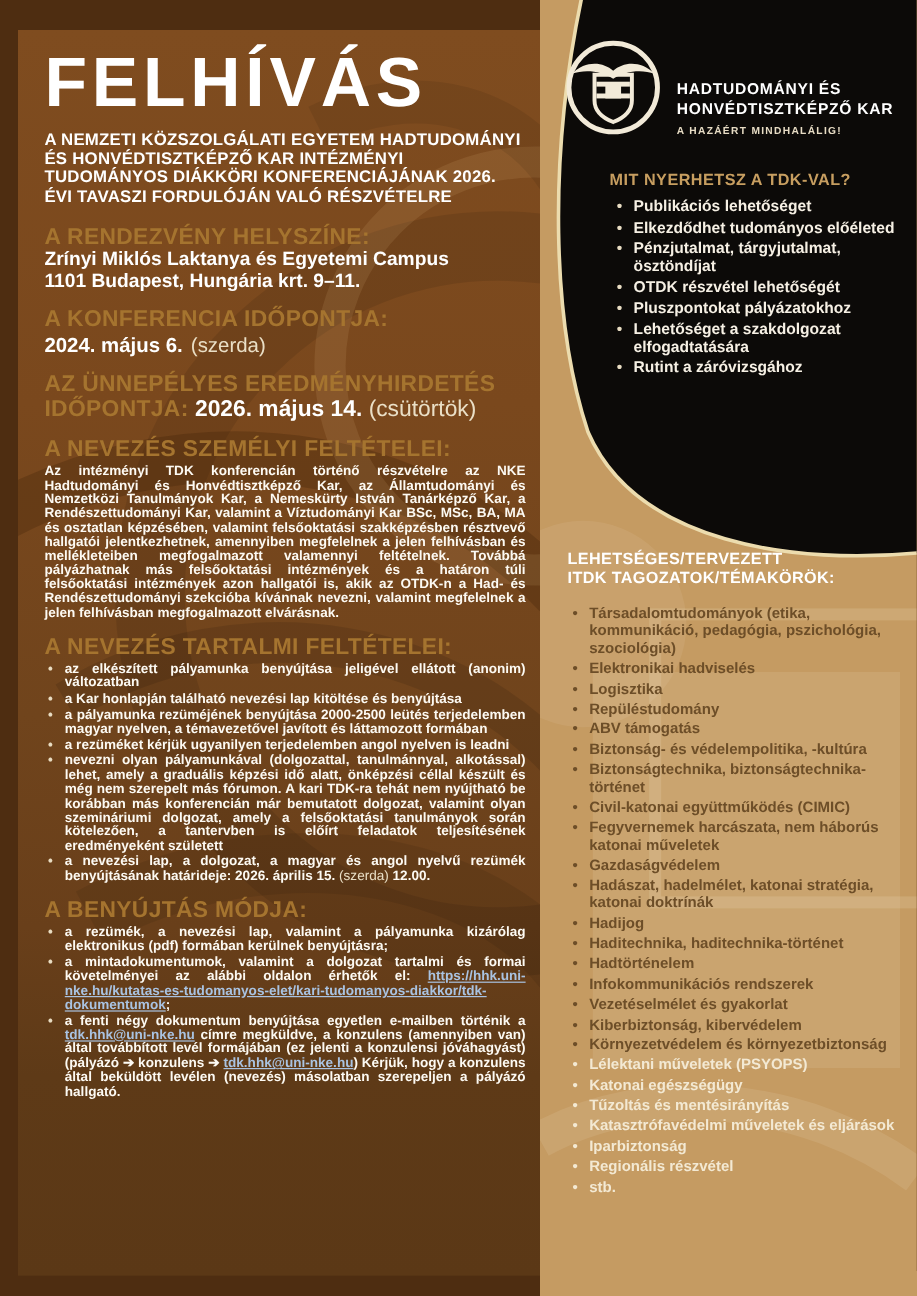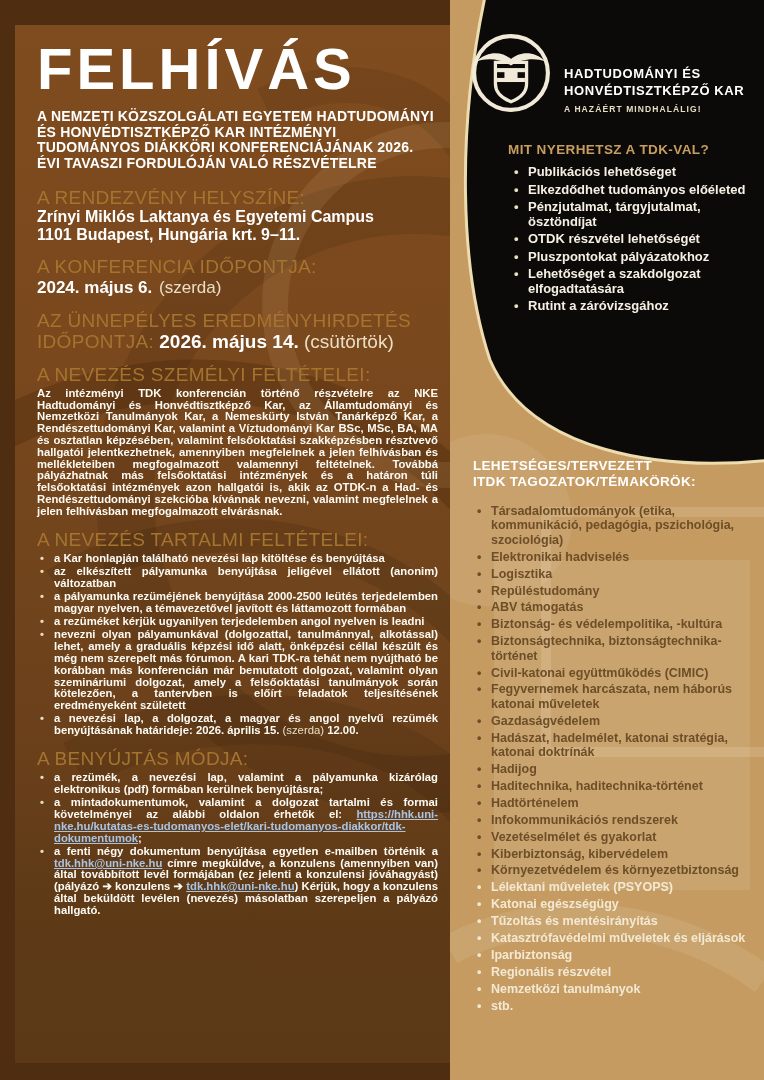--- a/index.html
+++ b/index.html
@@ -18,21 +18,21 @@
   .right-panel{
     position:absolute;left:450px;top:0;width:314px;height:1080px;
     background:#c59b62;overflow:hidden;
   }
   .wm{position:absolute;left:0;top:0;z-index:1;pointer-events:none;}
 
   
   .t-title{font-size:58px;line-height:60px;font-weight:800;color:#ffffff;letter-spacing:4px;margin:4px 0 10px;}
   .t-intro{font-size:14px;line-height:15.7px;font-weight:800;color:#ffffff;letter-spacing:.2px;margin:0 0 15px;width:400px;}
   .sec{margin-bottom:11px;}
-  .h-bronze{font-size:19px;line-height:21px;font-weight:400;color:#a5742f;letter-spacing:.3px;}
+  .h-bronze{font-size:19px;line-height:21px;font-weight:700;color:#a5742f;letter-spacing:.3px;}
   .venue-line{font-size:16px;line-height:18.5px;font-weight:800;color:#ffffff;}
   .date-line{font-size:17px;line-height:22px;font-weight:800;color:#ffffff;}
   .date-line .seg-light{margin:0 2px;}
   .seg-light{font-weight:400;color:#eadfc6;}
   .results-line{font-size:19px;line-height:22px;font-weight:800;color:#ffffff;}
   .results-line .h-bronze{font-size:19px;}
   .small{font-size:11.3px;line-height:11.8px;font-weight:700;color:#fdfaf3;text-align:justify;margin:3px 0 0;width:401px;}
   .small-list{list-style:none;margin:3px 0 0;padding:0;width:401px;}
   .small-list li{
     position:relative;padding-left:17px;margin-bottom:1.5px;
@@ -101,22 +101,22 @@
     </div>
 
     <div class="sec">
       <div class="h-bronze">A NEVEZÉS SZEMÉLYI FELTÉTELEI:</div>
       <p class="small">Az intézményi TDK konferencián történő részvételre az NKE Hadtudományi és Honvédtisztképző Kar, az Államtudományi és Nemzetközi Tanulmányok Kar, a Nemeskürty István Tanárképző Kar, a Rendészettudományi Kar, valamint a Víztudományi Kar BSc, MSc, BA, MA és osztatlan képzésében, valamint felsőoktatási szakképzésben résztvevő hallgatói jelentkezhetnek, amennyiben megfelelnek a jelen felhívásban és mellékleteiben megfogalmazott valamennyi feltételnek. Továbbá pályázhatnak más felsőoktatási intézmények és a határon túli felsőoktatási intézmények azon hallgatói is, akik az OTDK-n a Had- és Rendészettudományi szekcióba kívánnak nevezni, valamint megfelelnek a jelen felhívásban megfogalmazott elvárásnak.</p>
     </div>
 
     <div class="sec">
       <div class="h-bronze">A NEVEZÉS TARTALMI FELTÉTELEI:</div>
       <ul class="small-list">
+          <li>az elkészített pályamunka benyújtása jeligével ellátott (anonim) változatban</li>
           <li>a Kar honlapján található nevezési lap kitöltése és benyújtása</li>
-          <li>az elkészített pályamunka benyújtása jeligével ellátott (anonim) változatban</li>
           <li>a pályamunka rezüméjének benyújtása 2000-2500 leütés terjedelemben magyar nyelven, a témavezetővel javított és láttamozott formában</li>
           <li>a rezüméket kérjük ugyanilyen terjedelemben angol nyelven is leadni</li>
           <li>nevezni olyan pályamunkával (dolgozattal, tanulmánnyal, alkotással) lehet, amely a graduális képzési idő alatt, önképzési céllal készült és még nem szerepelt más fórumon. A kari TDK-ra tehát nem nyújtható be korábban más konferencián már bemutatott dolgozat, valamint olyan szemináriumi dolgozat, amely a felsőoktatási tanulmányok során kötelezően, a tantervben is előírt feladatok teljesítésének eredményeként született</li>
           <li><span>a nevezési lap, a dolgozat, a magyar és angol nyelvű rezümék benyújtásának határideje: 2026. április 15. </span><span class="seg-light">(szerda)</span><span> 12.00.</span></li>
         </ul>
     </div>
 
     <div class="sec">
       <div class="h-bronze">A BENYÚJTÁS MÓDJA:</div>
       <ul class="small-list">
@@ -192,17 +192,16 @@
         <li>Infokommunikációs rendszerek</li>
         <li>Vezetéselmélet és gyakorlat</li>
         <li>Kiberbiztonság, kibervédelem</li>
         <li>Környezetvédelem és környezetbiztonság</li>
         <li class="light-item">Lélektani műveletek (PSYOPS)</li>
         <li class="light-item">Katonai egészségügy</li>
         <li class="light-item">Tűzoltás és mentésirányítás</li>
         <li class="light-item">Katasztrófavédelmi műveletek és eljárások</li>
         <li class="light-item">Iparbiztonság</li>
         <li class="light-item">Regionális részvétel</li>
-        <li class="light-item">Nemzetközi tanulmányok</li>
         <li class="light-item">stb.</li>
       </ul>
   </div>
 </div>
 
 </body></html>

